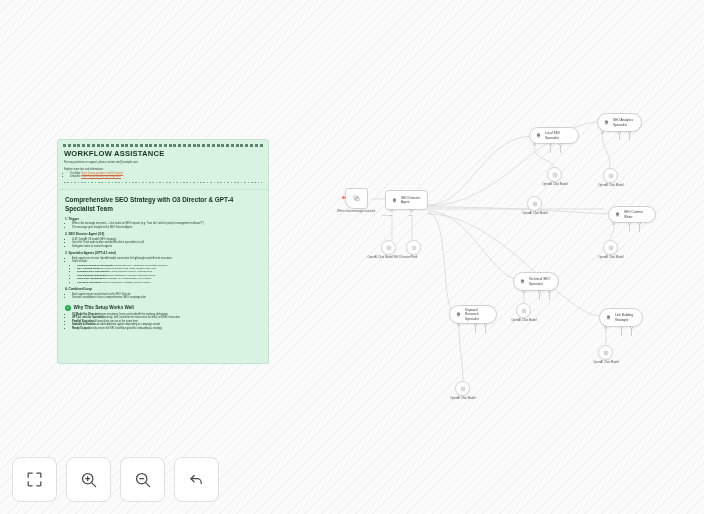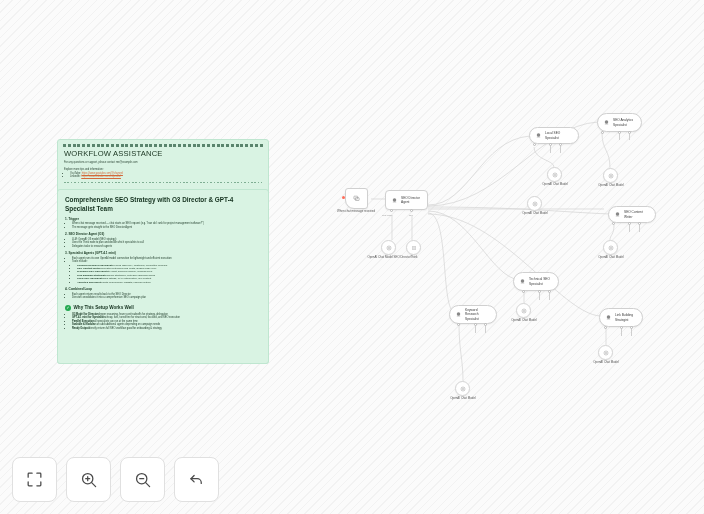--- a/index.html
+++ b/index.html
@@ -20,21 +20,21 @@
   }
   
   #sticky {
     position:absolute; left:57px; top:139px; width:212px; height:225px;
     background:#d9f3e3; border:1px solid #bfe6d0; border-radius:3px;
     overflow:hidden;
   }
   .sq-row { display:flex; gap:1.8px; padding:4px 5px 2px 5px; }
   .sq { width:3.2px; height:3.2px; background:#2f5f45; opacity:.75; }
   .note-title {
-    font-size:7.6px; font-weight:normal; color:#18331f;
+    font-size:7.6px; font-weight:bold; color:#18331f;
     padding:0 6px; letter-spacing:.2px; line-height:10px;
   }
   .note-sub {
     font-size:2.6px; color:#2b4434; padding:2px 6px 0 6px; line-height:3.6px;
   }
   .note-lbl { font-size:2.6px; color:#2b4434; padding:3px 6px 1px 6px; }
   .note-links { padding:0 6px; }
   .note-links li { font-size:2.6px; color:#2b4434; margin-left:6px; line-height:3.6px; }
   .note-links a { color:#d4693b; text-decoration:underline; }
   .hr-dots {

